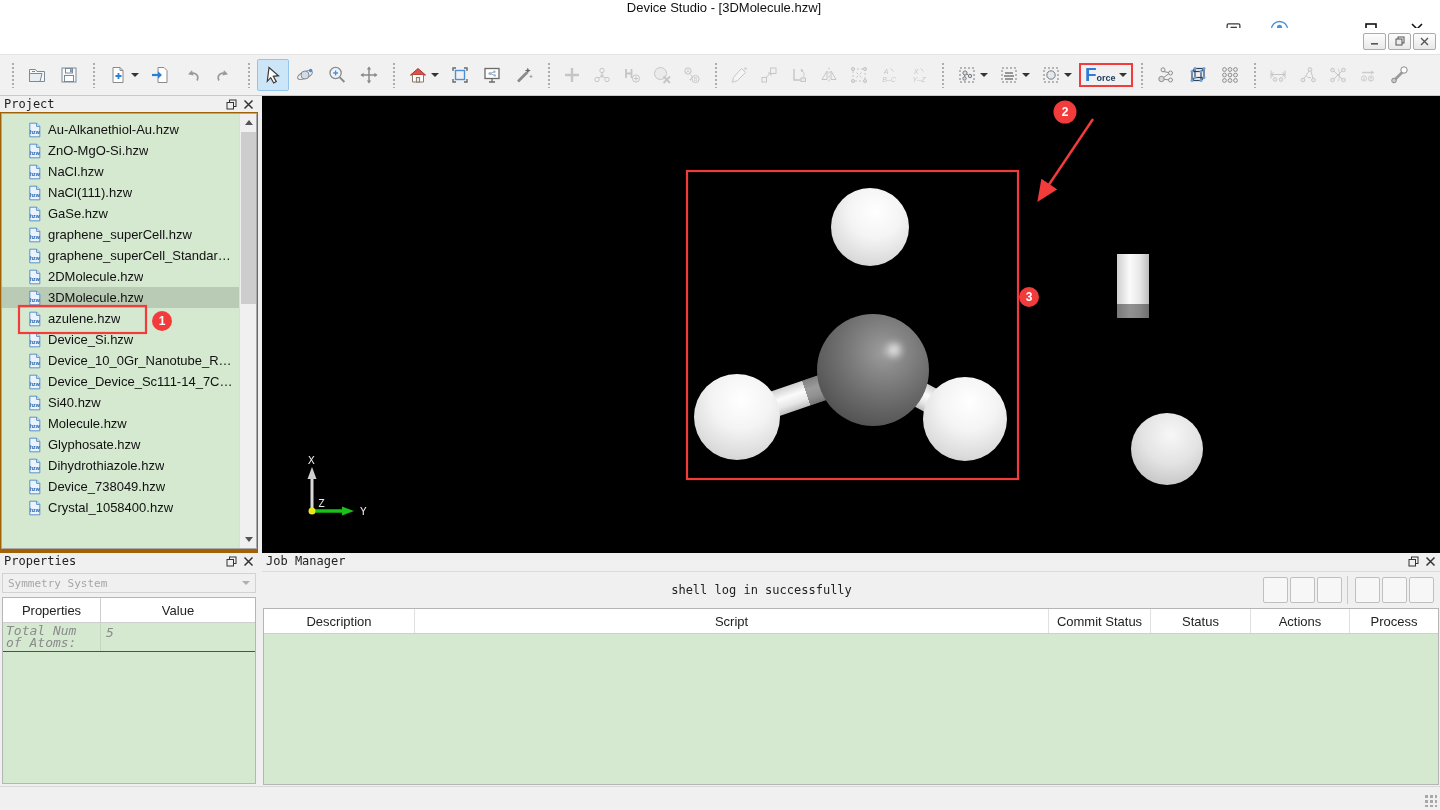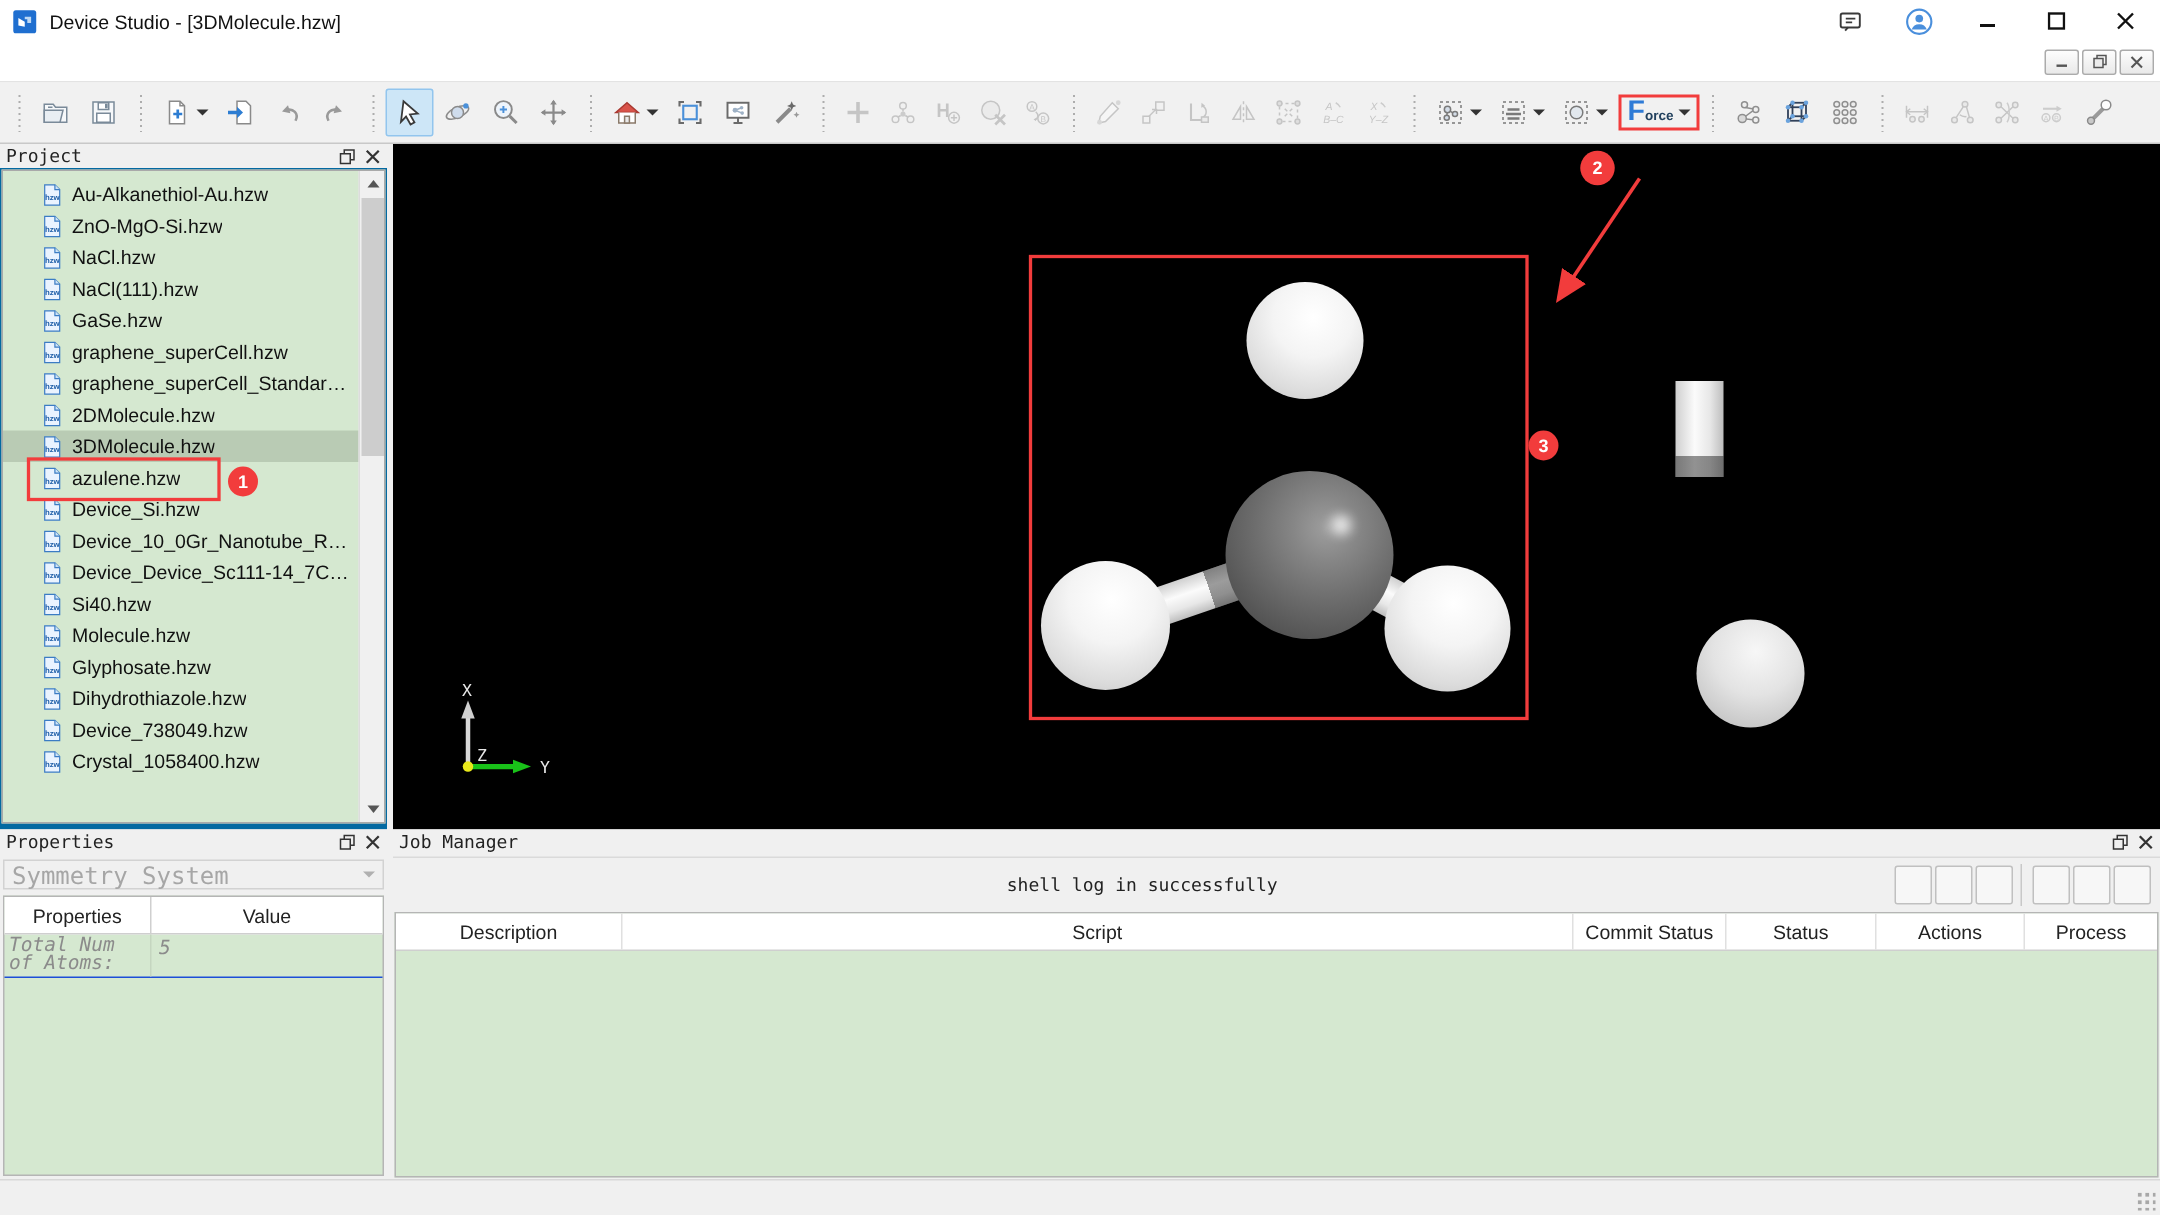--- a/index.html
+++ b/index.html
@@ -2,21 +2,21 @@
 <html><head>
 <meta charset="utf-8">
 <style>
   * { margin:0; padding:0; box-sizing:border-box; }
   html,body { width:1440px; height:810px; overflow:hidden; background:#f0f0f0;
               font-family:"Liberation Sans", sans-serif; }
   .mono { font-family:"DejaVu Sans Mono", monospace; }
 
   
   #titlebar { position:absolute; left:0; top:0; width:1440px; height:28px; background:#ffffff;
-              display:flex; align-items:center; }
+              display:flex; align-items:center;flex-direction:column; }
   #app-logo { width:17px; height:17px; margin-left:8px; }
   #window-title { font-size:13px; color:#111; margin-left:8px; }
   #titlebar-right { margin-left:auto; display:flex; align-items:center; height:100%; }
   .tb-ico { width:46px; height:28px; display:flex; align-items:center; justify-content:center; }
 
   
   #menubar { position:absolute; left:0; top:28px; width:1440px; height:27px; background:#ffffff;
              display:flex; align-items:center; border-bottom:1px solid #e3e3e3; }
   .menu-item { font-size:13px; color:#111; padding:5px 11px; cursor:default; }
   #mdi-buttons { margin-left:auto; margin-right:4px; display:flex; gap:2px; }
@@ -43,21 +43,21 @@
   .force-rest { color:#22415e; font-size:9px; font-weight:bold; }
 
   
   .panel-header { height:16px; background:#f0f0f0; display:flex; align-items:center;
                   font-size:12px; color:#222; padding:0 4px; }
   .panel-title { flex:1; }
   .dock-btns { display:flex; gap:6px; align-items:center; }
   .dock-btn svg { width:11px; height:11px; display:block; }
 
   
-  #project-panel { position:absolute; left:0; top:96px; width:258px; height:457px; background:#0369a1; }
+  #project-panel { position:absolute; left:0; top:96px; width:258px; height:457px; background:#a16207; }
   #project-list-wrap { position:absolute; left:1px; top:17px; right:1px; bottom:4px;
                        border:1px solid #a9a9a9; background:#d5e8d0; overflow:hidden; }
   #project-list { list-style:none; padding-top:5px; }
   .file-item { display:flex; align-items:center; height:21px; padding-left:25px; font-size:13px; color:#111; }
   .file-item.selected { background:#b9cbb4; }
   .file-item svg { width:16px; height:16px; margin-right:5px; flex:0 0 auto; }
   .file-label { white-space:nowrap; overflow:hidden; text-overflow:ellipsis; max-width:185px; }
 
   
   #proj-scroll { position:absolute; right:0; top:0; bottom:0; width:17px; background:#f0f0f0;
@@ -68,21 +68,21 @@
   #sb-thumb { position:absolute; left:1px; top:18px; width:15px; height:172px; background:#cdcdcd; }
 
   
   #viewport { position:absolute; left:262px; top:96px; width:1178px; height:457px; background:#000; overflow:hidden; }
   .atom { position:absolute; border-radius:50%; }
   .bond { position:absolute; }
 
   
   #properties-panel { position:absolute; left:0; top:553px; width:258px; height:233px; background:#f0f0f0; }
   #symmetry-combo { position:absolute; left:2px; top:20px; right:2px; height:20px; background:#f0f0f0;
-                    border:1px solid #d2d2d2; color:#a6a6a6; font-size:16px; display:flex; align-items:center;
+                    border:1px solid #d2d2d2; color:#a6a6a6; font-size:11px; display:flex; align-items:center;
                     padding:0 5px; }
   #symmetry-combo .dd { border-top-color:#b0b0b0; margin-left:auto; }
   #prop-table { position:absolute; left:2px; top:44px; right:2px; bottom:2px; border:1px solid #b5b5b5;
                 background:#d5e8d0; }
   #prop-head { display:flex; background:#ffffff; border-bottom:1px solid #cfcfcf; height:25px; }
   .prop-hcell { font-size:13px; color:#222; display:flex; align-items:center; justify-content:center; }
   .prop-hcell:first-child { width:98px; border-right:1px solid #cfcfcf; }
   .prop-hcell:last-child { flex:1; }
   .prop-row { display:flex; border-bottom:1px solid #1d4ed8; font-size:13px; color:#8b8b8b;font-style:italic; }
   .prop-cell-label { width:98px; border-right:1px solid #c5d6c0; padding:2px 3px; line-height:12px; }

